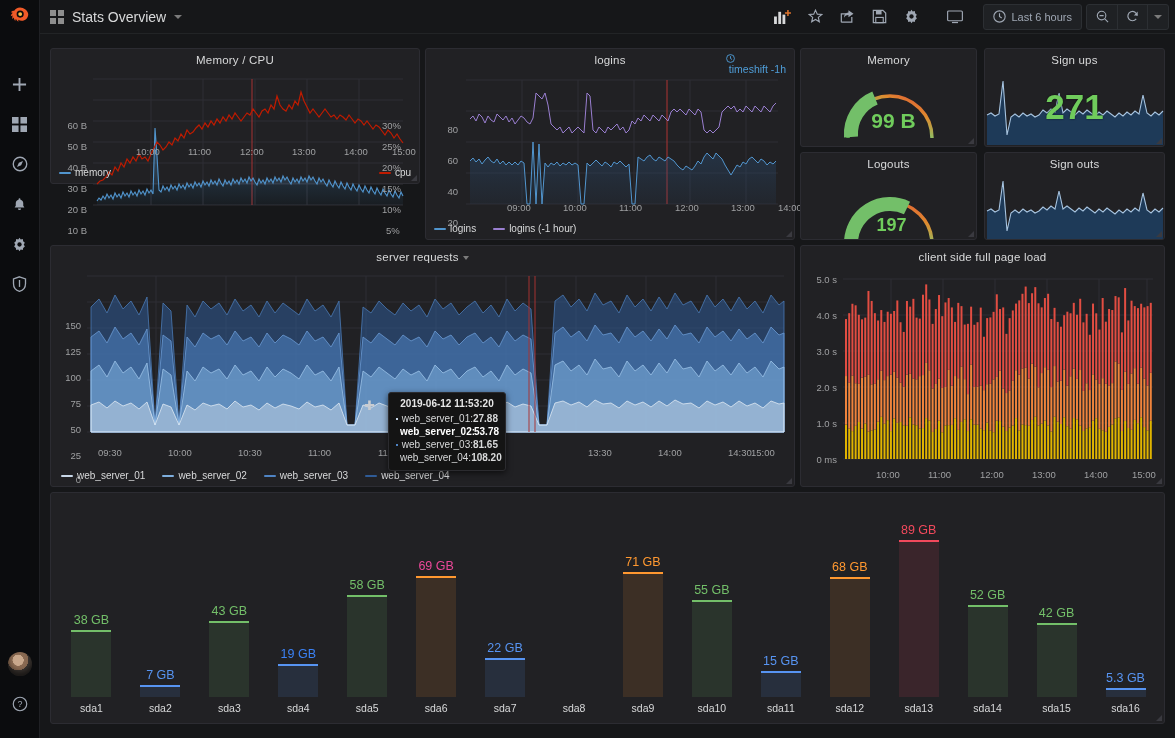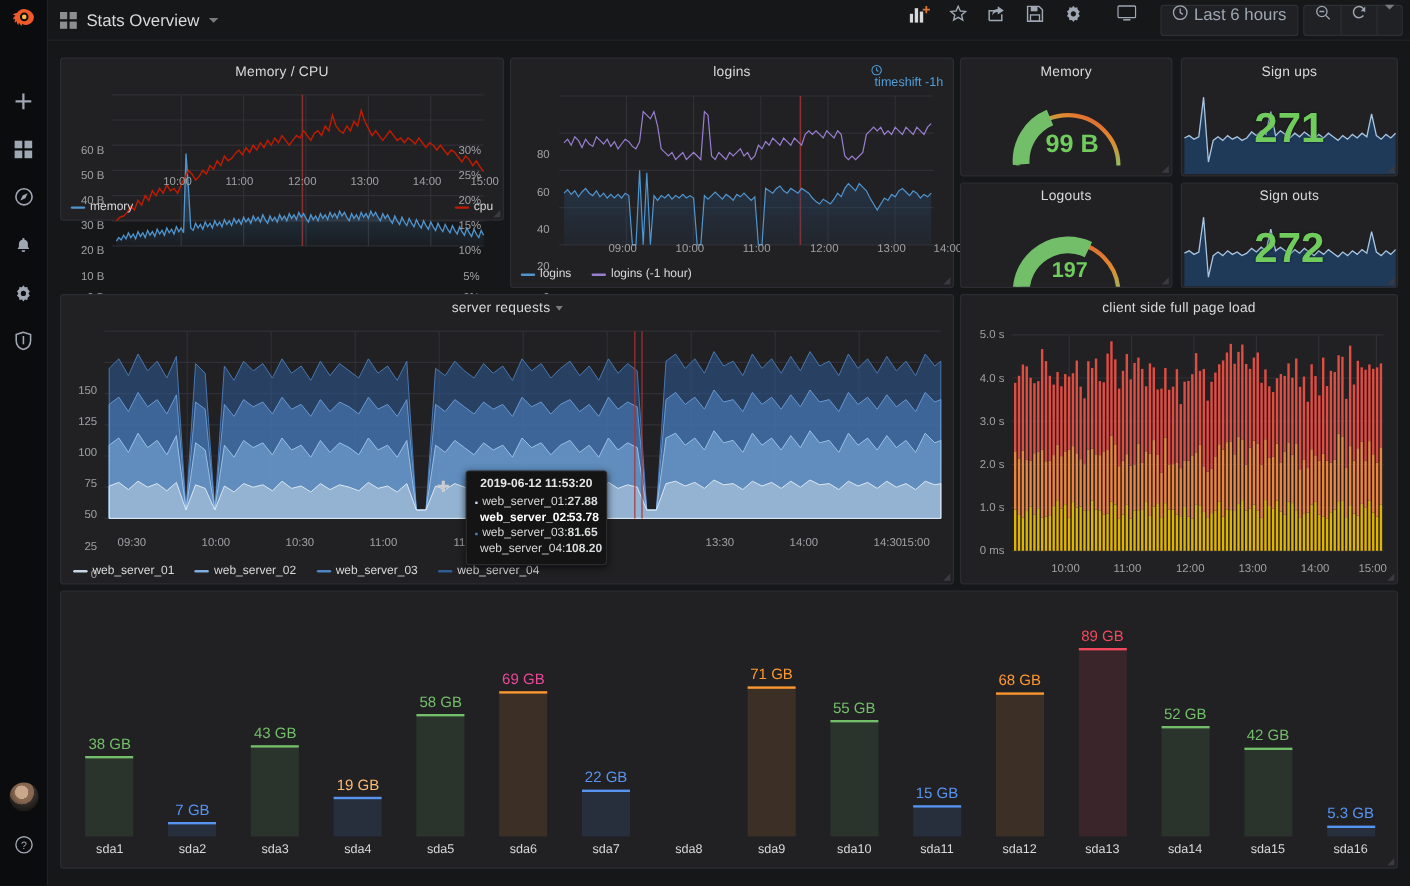--- a/index.html
+++ b/index.html
@@ -36,22 +36,22 @@
     display: flex; align-items: center; z-index: 15;
   }
   .nav-left { display:flex; align-items:center; padding-left: 10px; gap: 8px; }
   .dash-grid-ic { display:flex; flex-wrap:wrap; width:14px; height:14px; gap:2px; }
   .dash-grid-ic i { width:6px; height:6px; background:#8e8e8e; display:block; }
   #dash-title { font-size: 14px; color: #d8d9da; font-weight: 400; }
   .caret-dn { width:0;height:0;border-left:4px solid transparent;border-right:4px solid transparent;border-top:4px solid #7b7b7b; }
   .nav-right { margin-left:auto; display:flex; align-items:center; padding-right:6px; gap:0px; }
   .nav-btn {
     height: 26px; min-width: 30px; padding: 0 7px; margin: 0 1px;
-    display:flex; align-items:flex-start; justify-content:center; gap:5px;
-    border-radius: 3px; color:#9fa7b3; cursor:pointer; font-size:14px;
+    display:flex; align-items:center; justify-content:center; gap:5px;
+    border-radius: 3px; color:#9fa7b3; cursor:pointer; font-size:11px;
   }
   .nav-sep { width: 12px; }
   .nav-grp { display:flex; align-items:center; background:#1f2124; border:1px solid #2c2f33; border-radius:3px; height:26px; }
   .nav-grp .nav-btn { border:none; background:none; margin:0; border-radius:0; }
   .nav-grp .nav-btn + .nav-btn { border-left:1px solid #2c2f33; }
   
   #dash { position:absolute; left:40px; top:34px; width:1135px; height:704px; }
   .panel {
     position: absolute; background:#212124; border:1px solid #2c2c32; border-radius:3px;
   }
@@ -451,21 +451,20 @@
     <div class="gauge-val" style="top:62px;padding-left:6px;font-size:18px">197</div>
     <div class="panel-corner"></div>
   </div>
 
   <div class="panel" style="left:944px; top:118px; width:181px; height:88px; overflow:hidden">
     <div class="panel-title">Sign outs</div>
     <svg width="179" height="64" style="position:absolute;left:0;bottom:0">
       <path fill="#1f3c5c" fill-opacity="0.95" stroke="none" d="M2,36 6,34 10,37 14,35 18,6 22,56 26,38 30,35 34,38 38,34 42,37 46,35 50,38 54,36 58,32 62,35 66,31 70,34 74,16 78,34 82,31 86,34 90,37 94,33 98,36 102,32 106,35 110,38 114,34 118,37 122,33 126,36 130,39 134,35 138,38 142,34 146,37 150,33 154,36 158,18 162,35 166,38 170,34 174,37 178,33 L178,64 L2,64 Z"></path>
       <polyline fill="none" stroke="#a7c4e0" stroke-width="1.1" points="2,36 6,34 10,37 14,35 18,6 22,56 26,38 30,35 34,38 38,34 42,37 46,35 50,38 54,36 58,32 62,35 66,31 70,34 74,16 78,34 82,31 86,34 90,37 94,33 98,36 102,32 106,35 110,38 114,34 118,37 122,33 126,36 130,39 134,35 138,38 142,34 146,37 150,33 154,36 158,18 162,35 166,38 170,34 174,37 178,33"></polyline>
     </svg>
-    <div class="sstat-val" style="top:34px">272</div>
     <div class="panel-corner"></div>
   </div>
 
   <div class="panel" style="left:10px; top:211px; width:745px; height:242px;">
     <div class="panel-title">
       <span>server requests</span><span class="pt-caret"></span>
     </div>
     <svg width="743" height="195" style="position:absolute;left:0;top:19px">
       <g stroke="#2f2f35" stroke-width="1">
         <line x1="36" y1="11" x2="733" y2="11"></line>
@@ -875,21 +874,21 @@
         <div class="bg-lbl" style="left: 68.9375px; width: 68.9375px;">sda2</div>
         <div class="bg-bar" style="left: 152.352px; width: 39.9838px; height: 75.68px;">
           <div class="bg-fill" style="background:#73bf6920"></div>
           <div class="bg-cap" style="background:#73bf69"></div>
           <div class="bg-val" style="color:#73bf69;bottom:78.67999999999999px">43 GB</div>
         </div>
         <div class="bg-lbl" style="left: 137.875px; width: 68.9375px;">sda3</div>
         <div class="bg-bar" style="left: 221.289px; width: 39.9838px; height: 33.44px;">
           <div class="bg-fill" style="background:#5794f220"></div>
           <div class="bg-cap" style="background:#5794f2"></div>
-          <div class="bg-val" style="color:#fdba74;bottom:36.44px">19 GB</div>
+          <div class="bg-val" style="color:#3b82f6;bottom:36.44px">19 GB</div>
         </div>
         <div class="bg-lbl" style="left: 206.812px; width: 68.9375px;">sda4</div>
         <div class="bg-bar" style="left: 290.227px; width: 39.9838px; height: 102.08px;">
           <div class="bg-fill" style="background:#73bf6920"></div>
           <div class="bg-cap" style="background:#73bf69"></div>
           <div class="bg-val" style="color:#73bf69;bottom:105.08px">58 GB</div>
         </div>
         <div class="bg-lbl" style="left: 275.75px; width: 68.9375px;">sda5</div>
         <div class="bg-bar" style="left: 359.164px; width: 39.9838px; height: 121.44px;">
           <div class="bg-fill" style="background:#ff983020"></div>

